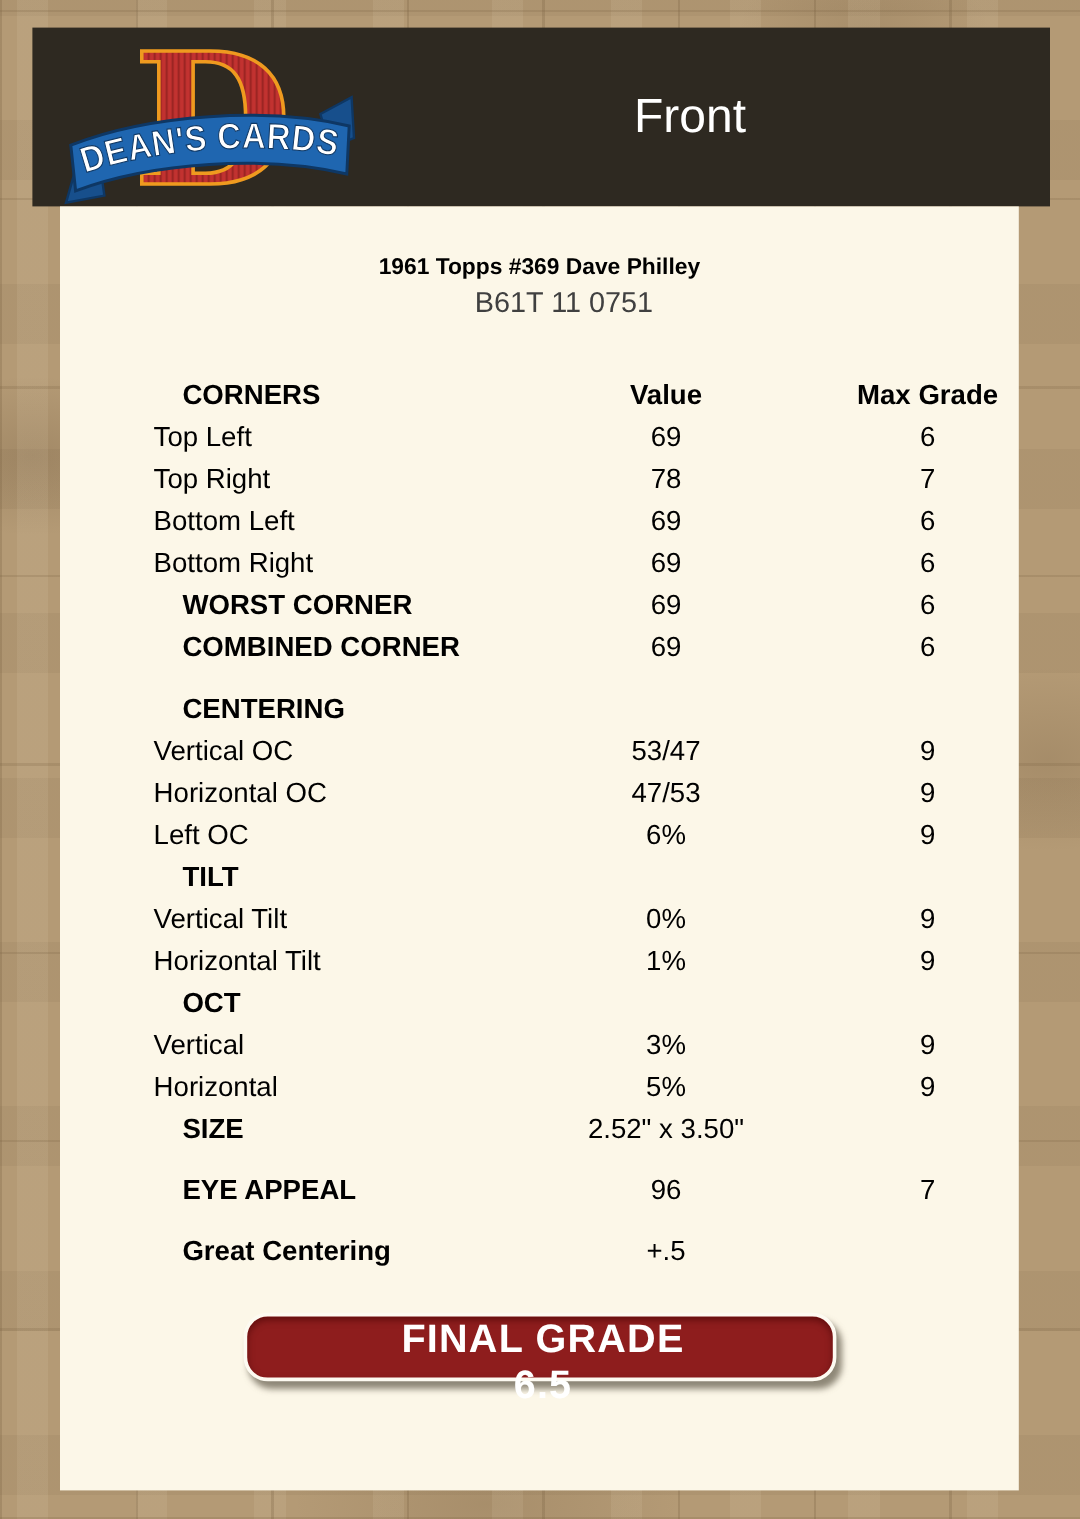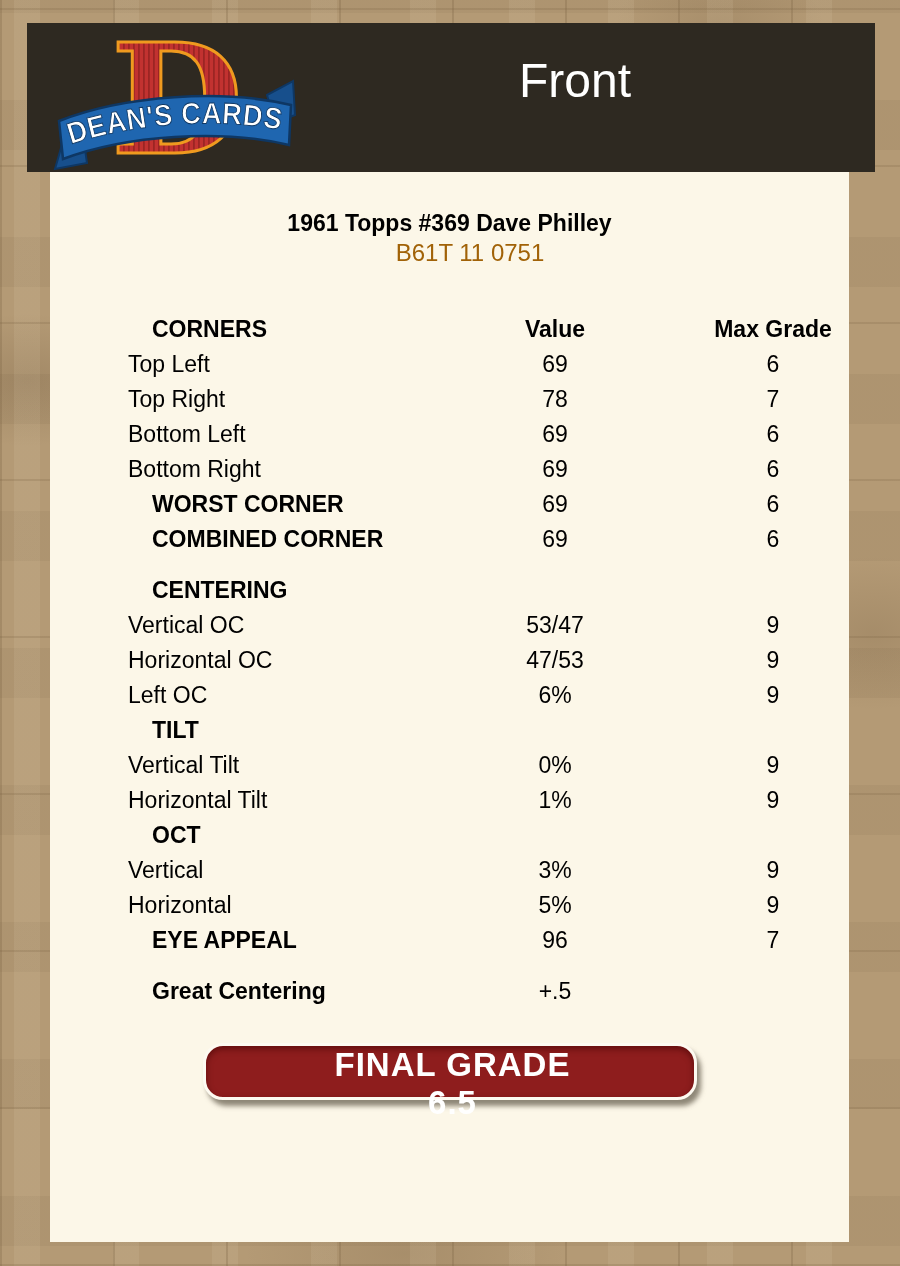--- a/index.html
+++ b/index.html
@@ -27,28 +27,28 @@
   .header-bar {
     position:absolute; left:27px; top:23px; width:848px; height:149px;
     background:#2e2921;
   }
   .logo { position:absolute; left:26px; top:6px; width:244px; height:142px; }
   .header-text {
     position:absolute; left:298px; top:30px; width:500px;
     text-align:center; color:#ffffff;
   }
   .header-title  { font-size:54px; line-height:58px; letter-spacing:1px; }
-  .header-subtitle { font-size:48px; line-height:48px; margin-top:4px; }
+  .header-subtitle { font-size:40px; line-height:48px; margin-top:20px; }
 
   .panel {
     position:absolute; left:50px; top:172px; width:799px; height:1070px;
     background:#fcf7e8; color:#000;
   }
-  .card-title  { margin-top:36px; text-align:center; font-size:23px; font-weight:bold; line-height:30px; }
-  .card-serial { text-align:center; font-size:24px; line-height:30px; color:#a16207;padding-left:41px; }
+  .card-title  { margin-top:36px; text-align:center; font-size:19px; font-weight:bold; line-height:30px; }
+  .card-serial { text-align:center; font-size:24px; line-height:30px; color:#404040;padding-left:41px; }
 
   .stats-table { margin-top:44px; }
   .row  { display:flex; height:35px; line-height:35px; font-size:23px;align-items:flex-end; }
   .cell.label { width:362px; padding-left:102px; }
   .row.item .cell.label { padding-left:78px; }
   .cell.value { width:286px; text-align:center; }
   .cell.max   { width:150px; text-align:center; }
   .row.header .cell { font-weight:bold; }
   .row.section .cell.label { font-weight:bold; }
   .row.gap-after { margin-bottom:16px; }
@@ -182,20 +182,25 @@
         <div class="cell label">Vertical</div>
         <div class="cell value">3%</div>
         <div class="cell max">9</div>
       </div>
       <div class="row item">
         <div class="cell label">Horizontal</div>
         <div class="cell value">5%</div>
         <div class="cell max">9</div>
       </div>
       <div class="row section gap-after">
+        <div class="cell label">SIZE</div>
+        <div class="cell value">2.52" x 3.50"</div>
+        <div class="cell max"></div>
+      </div>
+      <div class="row section gap-after">
         <div class="cell label">EYE APPEAL</div>
         <div class="cell value">96</div>
         <div class="cell max">7</div>
       </div>
       <div class="row section">
         <div class="cell label">Great Centering</div>
         <div class="cell value">+.5</div>
         <div class="cell max"></div>
       </div>
     </div>

